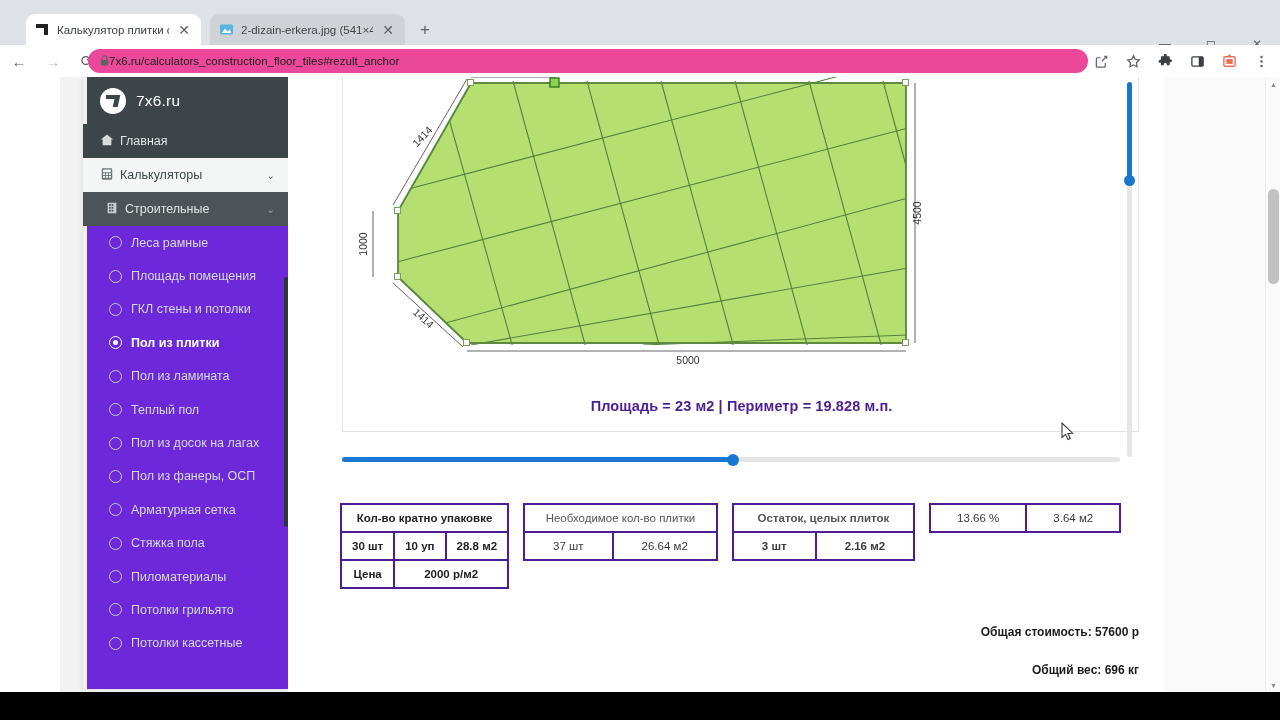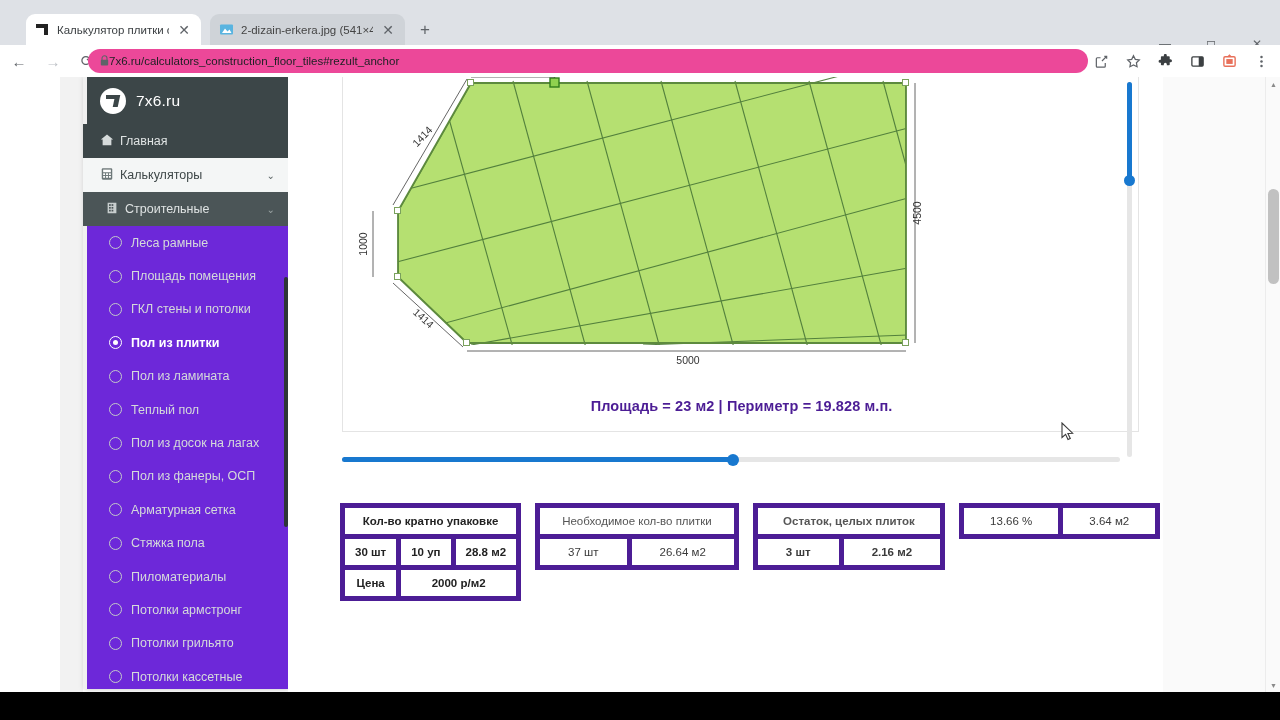--- a/index.html
+++ b/index.html
@@ -246,21 +246,21 @@
     width: 800px; height: 115px;
     display: flex; gap: 0;
   }
   .rtable {
     border-collapse: collapse;
     font-size: 11.5px; color: #3a3a3a;
     background: #fff;
     align-self: flex-start;
   }
   .rtable td {
-    border: 5px solid #4c1d95;
+    border: 2px solid #4c1d95;
     padding: 7px 10px;
     text-align: center;
     white-space: nowrap;
   }
   .rtable .hdr { color: #555; }
   .rtable.bold td { font-weight: bold; color: #222; }
 
   .totals {
     position: absolute; right: 22px; top: 625px;
     width: 500px;
@@ -472,24 +472,20 @@
         <span class="radio"></span>
         <span>Арматурная сетка</span>
       </div>
       <div class="sb-item leaf">
         <span class="radio"></span>
         <span>Стяжка пола</span>
       </div>
       <div class="sb-item leaf">
         <span class="radio"></span>
         <span>Пиломатериалы</span>
-      </div>
-      <div class="sb-item leaf">
-        <span class="radio"></span>
-        <span>Потолки армстронг</span>
       </div>
       <div class="sb-item leaf">
         <span class="radio"></span>
         <span>Потолки грильято</span>
       </div>
       <div class="sb-item leaf">
         <span class="radio"></span>
         <span>Потолки кассетные</span>
       </div>
 
@@ -631,20 +627,24 @@
         <table class="rtable">
           <tbody>
           <tr>
             <td style="padding:7px 26px;">13.66 %</td>
             <td style="padding:7px 26px;">3.64 м2</td>
           </tr>
         </tbody>
           </table>
       </div>
 
+      <div class="totals" style="right:24px; top:548px; width:500px;">
+        <div>Общая стоимость: 57600 р</div>
+        <div>Общий вес: 696 кг</div>
+      </div>
     </div>
   </div>
 
   <div class="page-scrollbar">
     <div class="psb-arrow" style="top:0;">▲</div>
     <div class="psb-thumb"></div>
     <div class="psb-arrow" style="bottom:0;">▼</div>
   </div>
 
   <div class="cursor">

